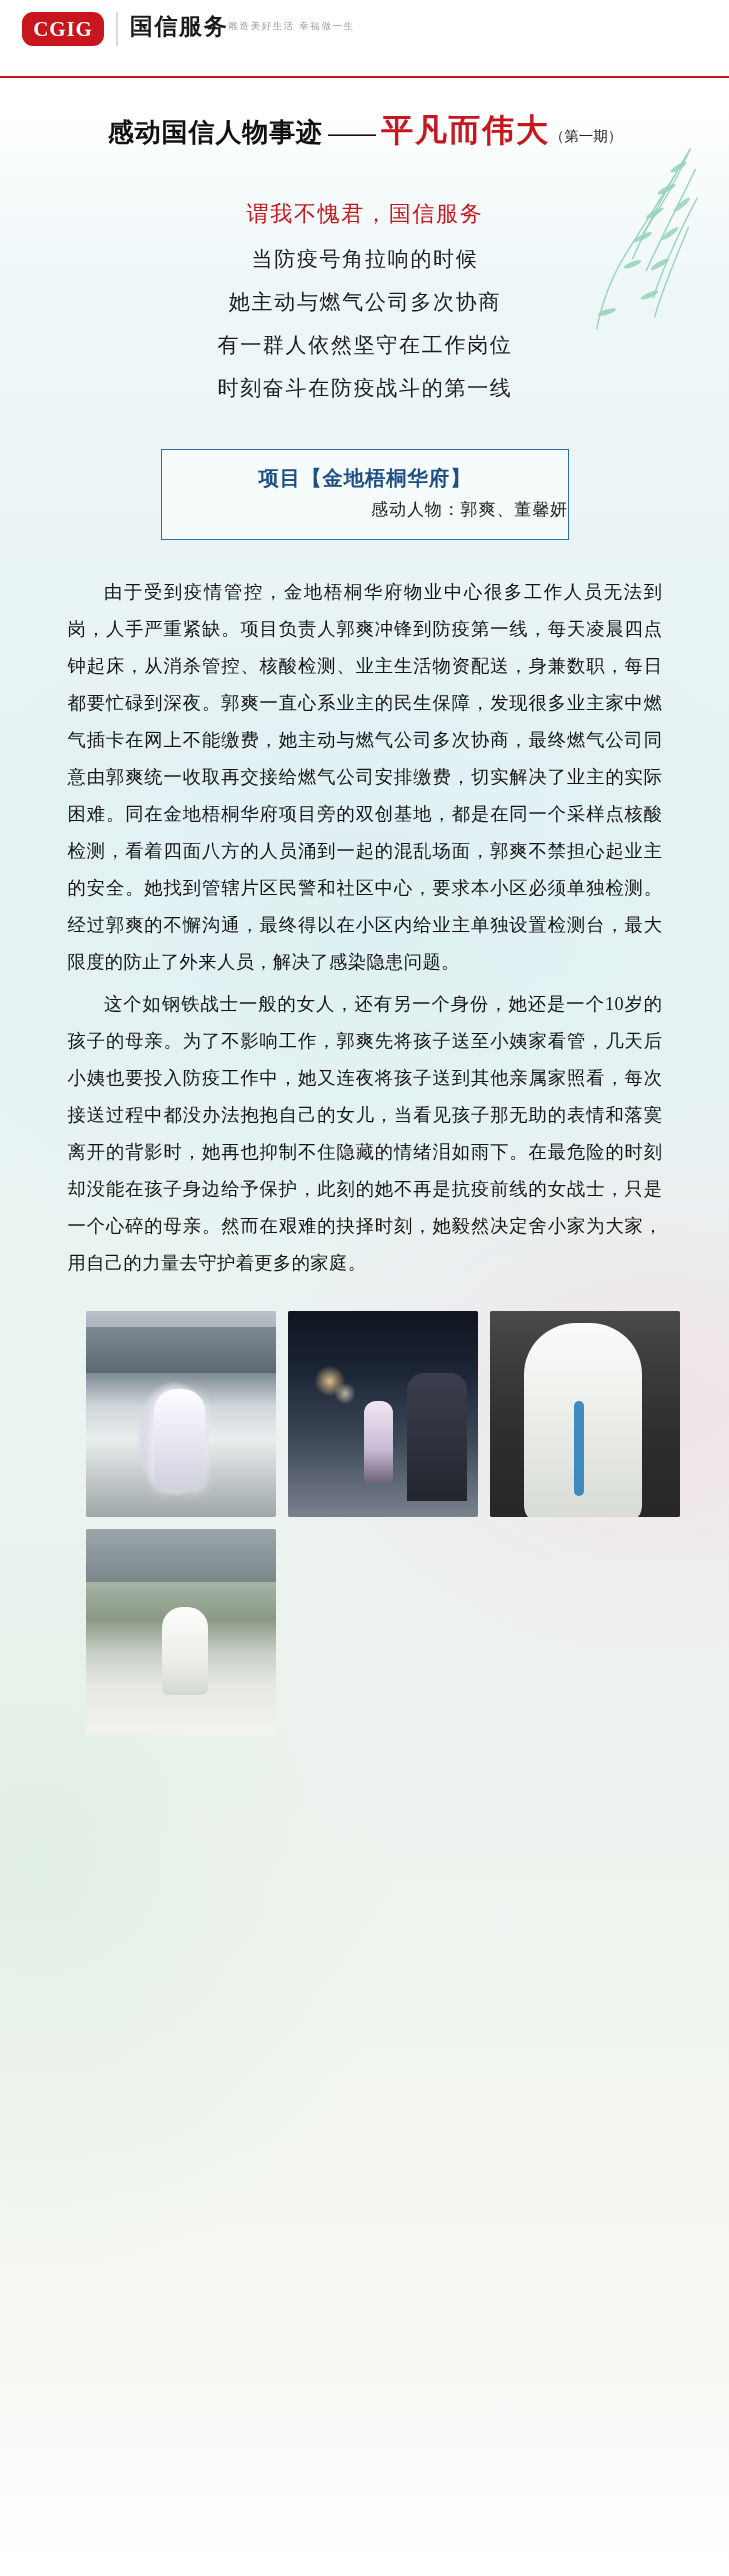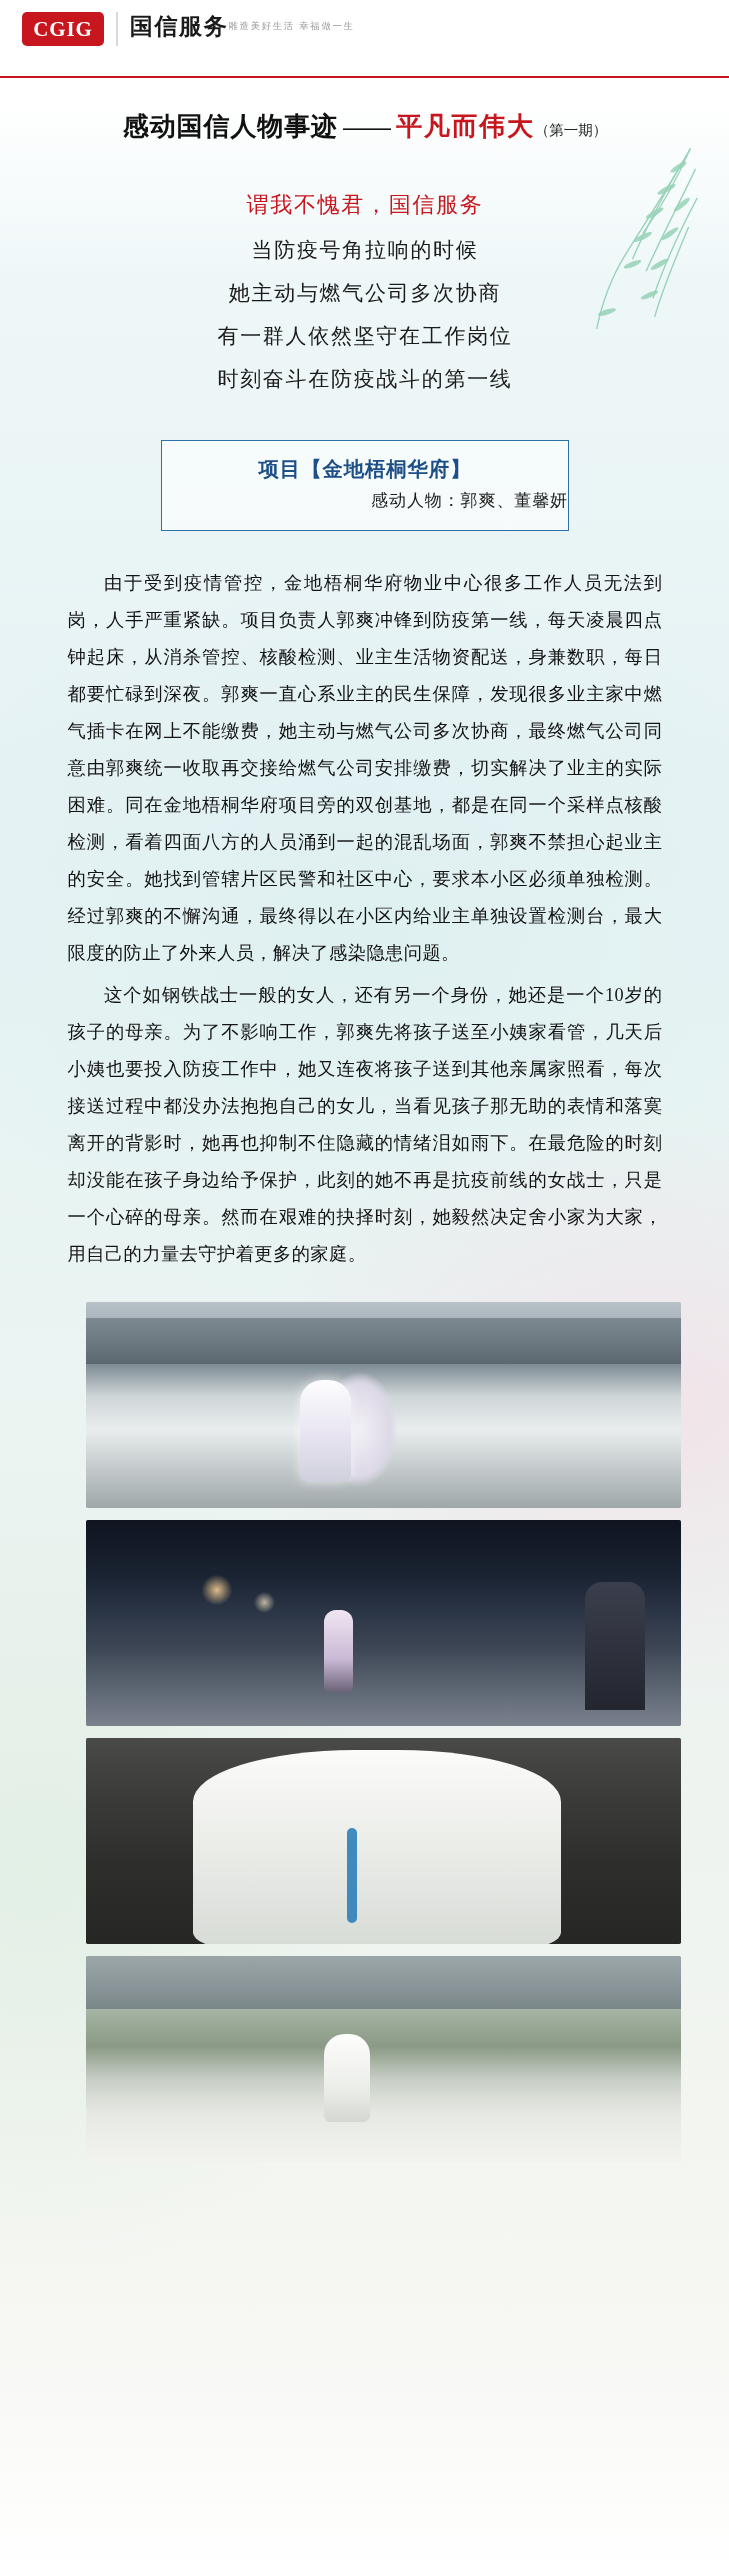--- a/index.html
+++ b/index.html
@@ -38,21 +38,21 @@
     width: 82px;
     height: 34px;
     background: #c7161d;
     color: #ffffff;
     font-weight: bold;
     font-size: 21px;
     letter-spacing: 0.9px;
     display: flex;
     align-items: center;
     justify-content: center;
-    border-radius: 5px;
+    border-radius: 11px;
     font-family: "Liberation Serif", serif;
   }
   .logo-divider {
     width: 1.7px;
     height: 34px;
     background: #d9d9d9;
     margin: 0 12px;
   }
   .logo-text-wrap {
     display: flex;
@@ -87,21 +87,21 @@
     color: #111111;
     letter-spacing: 0.9px;
   }
   .title-dash {
     font-size: 24px;
     color: #111111;
     margin: 0 5.1px;
   }
   .title-red {
     font-family: "Liberation Serif", serif;
-    font-size: 26px;
+    font-size: 32px;
     font-weight: bold;
     color: #c7161d;
     letter-spacing: 1.7px;
   }
   .title-sub {
     font-size: 14.5px;
     color: #222222;
   }
 
   
@@ -176,21 +176,21 @@
   .body-text p {
     margin: 0 0 5.1px 0;
     text-indent: 2em;
   }
 
   
   .photos {
     margin: 29px auto 0 auto;
     width: 595px;
     display: grid;
-    grid-template-columns: 1fr;
+    grid-template-columns: 1fr 1fr 1fr;
     gap: 12px;
     padding-left: 36px;
   }
   .photo {
     position: relative;
     height: 206px;
     overflow: hidden;
     border-radius: 1.7px;
   }
   .photo .cap {

